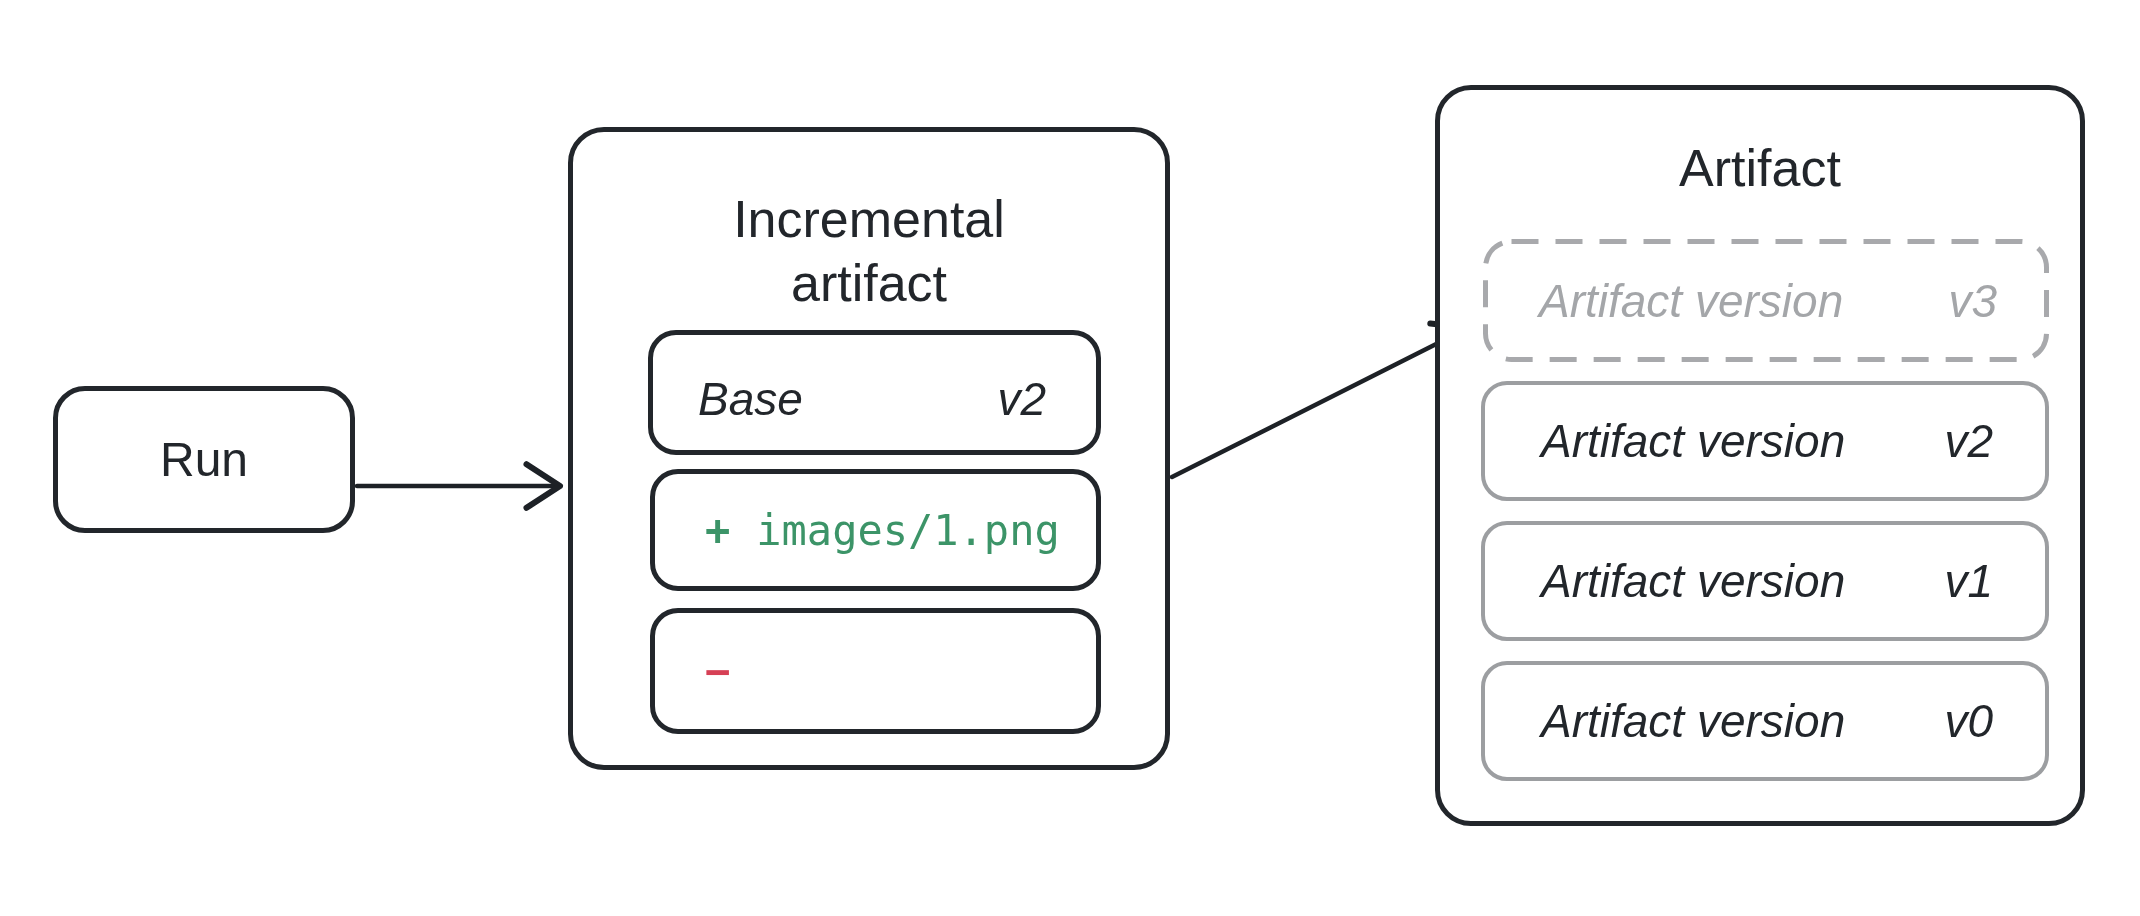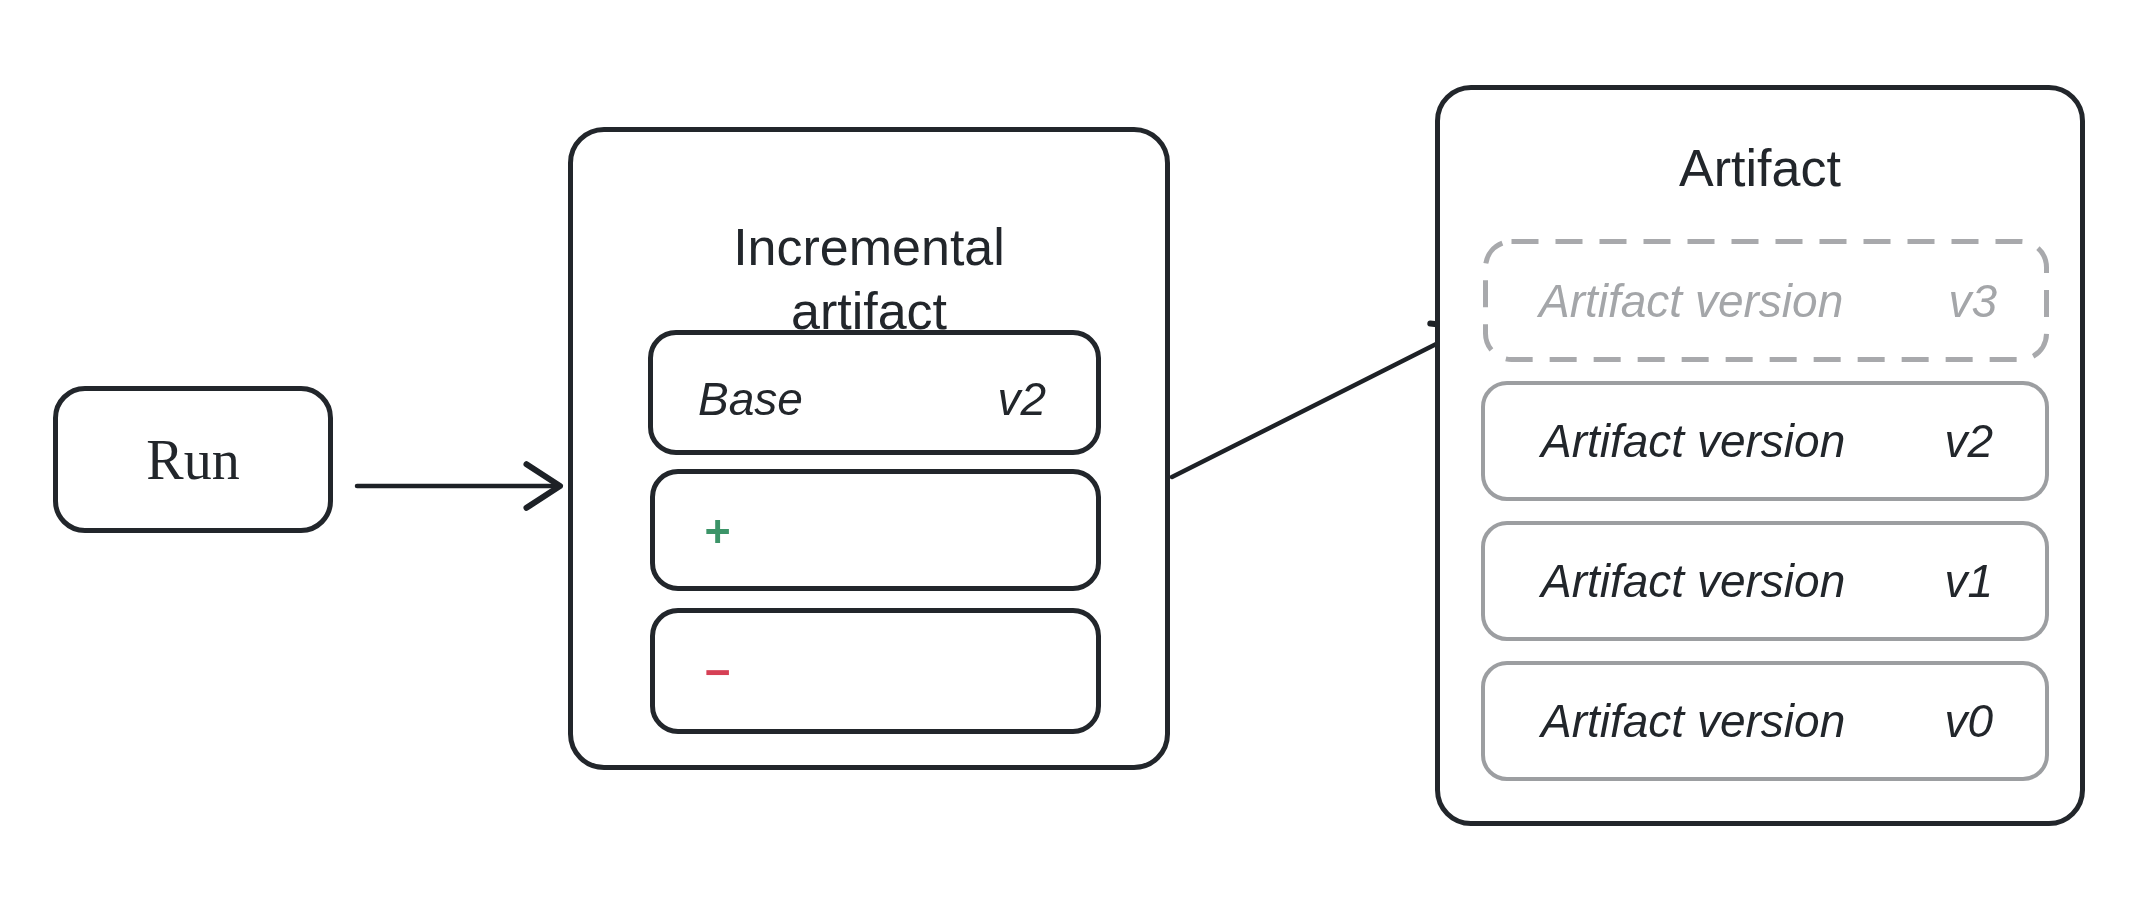--- a/index.html
+++ b/index.html
@@ -13,41 +13,40 @@
     color: #22262b;
     overflow: hidden;
   }
   .node {
     position: absolute;
     background: #ffffff;
     border: 5px solid #22262b;
     box-sizing: border-box;
   }
   .run-node {
-    left: 53px; top: 386px; width: 280px; height: 147px;
+    left: 53px; top: 386px; width: 302px; height: 147px;
     border-radius: 32px;
     display: flex; align-items: center; justify-content: center;
-    font-size: 56px;
-    font-family: Liberation Serif, serif;
+    font-size: 48px;
   }
   .inc-node {
     left: 568px; top: 127px; width: 602px; height: 643px;
     border-radius: 36px;
   }
   .art-node {
     left: 1435px; top: 85px; width: 650px; height: 741px;
     border-radius: 36px;
   }
   .node-title {
     position: absolute; left: 0; width: 100%;
     text-align: center;
     font-size: 52px; line-height: 64px;
     color: #22262b;
   }
-  .inc-node .node-title { top: 55px; margin-top: 28px; }
+  .inc-node .node-title { top: 55px; }
   .art-node .node-title { top: 48px; line-height: 60px; }
   .row {
     position: absolute;
     box-sizing: border-box;
     background: #ffffff;
     display: flex; align-items: center;
   }
   .dark-row {
     border: 5px solid #22262b;
     border-radius: 28px;
@@ -111,20 +110,21 @@
     <div class="node-title">
       <div>Incremental</div>
       <div>artifact</div>
     </div>
     <div class="row dark-row label-row base-row">
       <span>Base</span>
       <span>v2</span>
     </div>
     <div class="row dark-row mono-row added-row">
       <span class="sign">+</span>
+      <span>images/1.png</span>
     </div>
     <div class="row dark-row mono-row removed-row">
       <span class="sign">−</span>
     </div>
   </div>
 
   <div class="node art-node">
     <div class="node-title">Artifact</div>
 
     <div class="row label-row pending-row">

